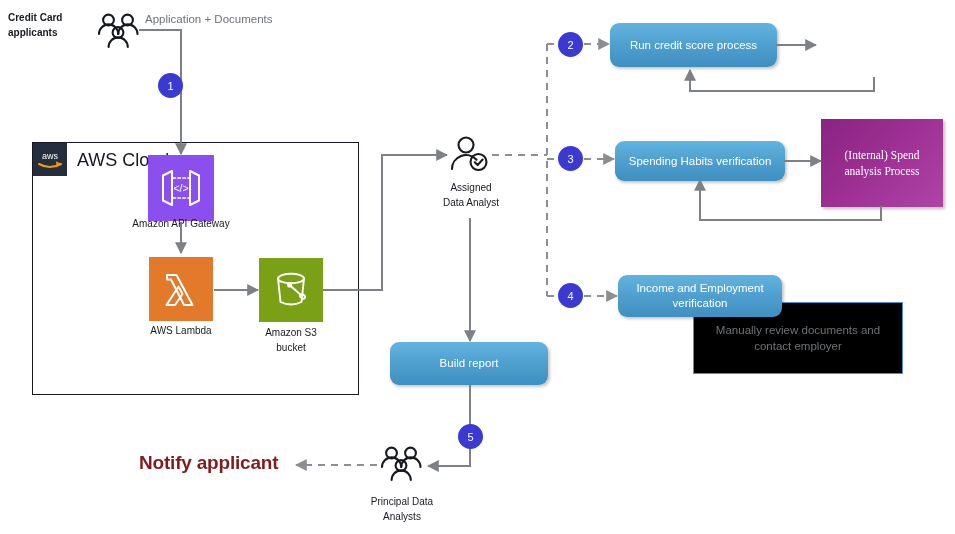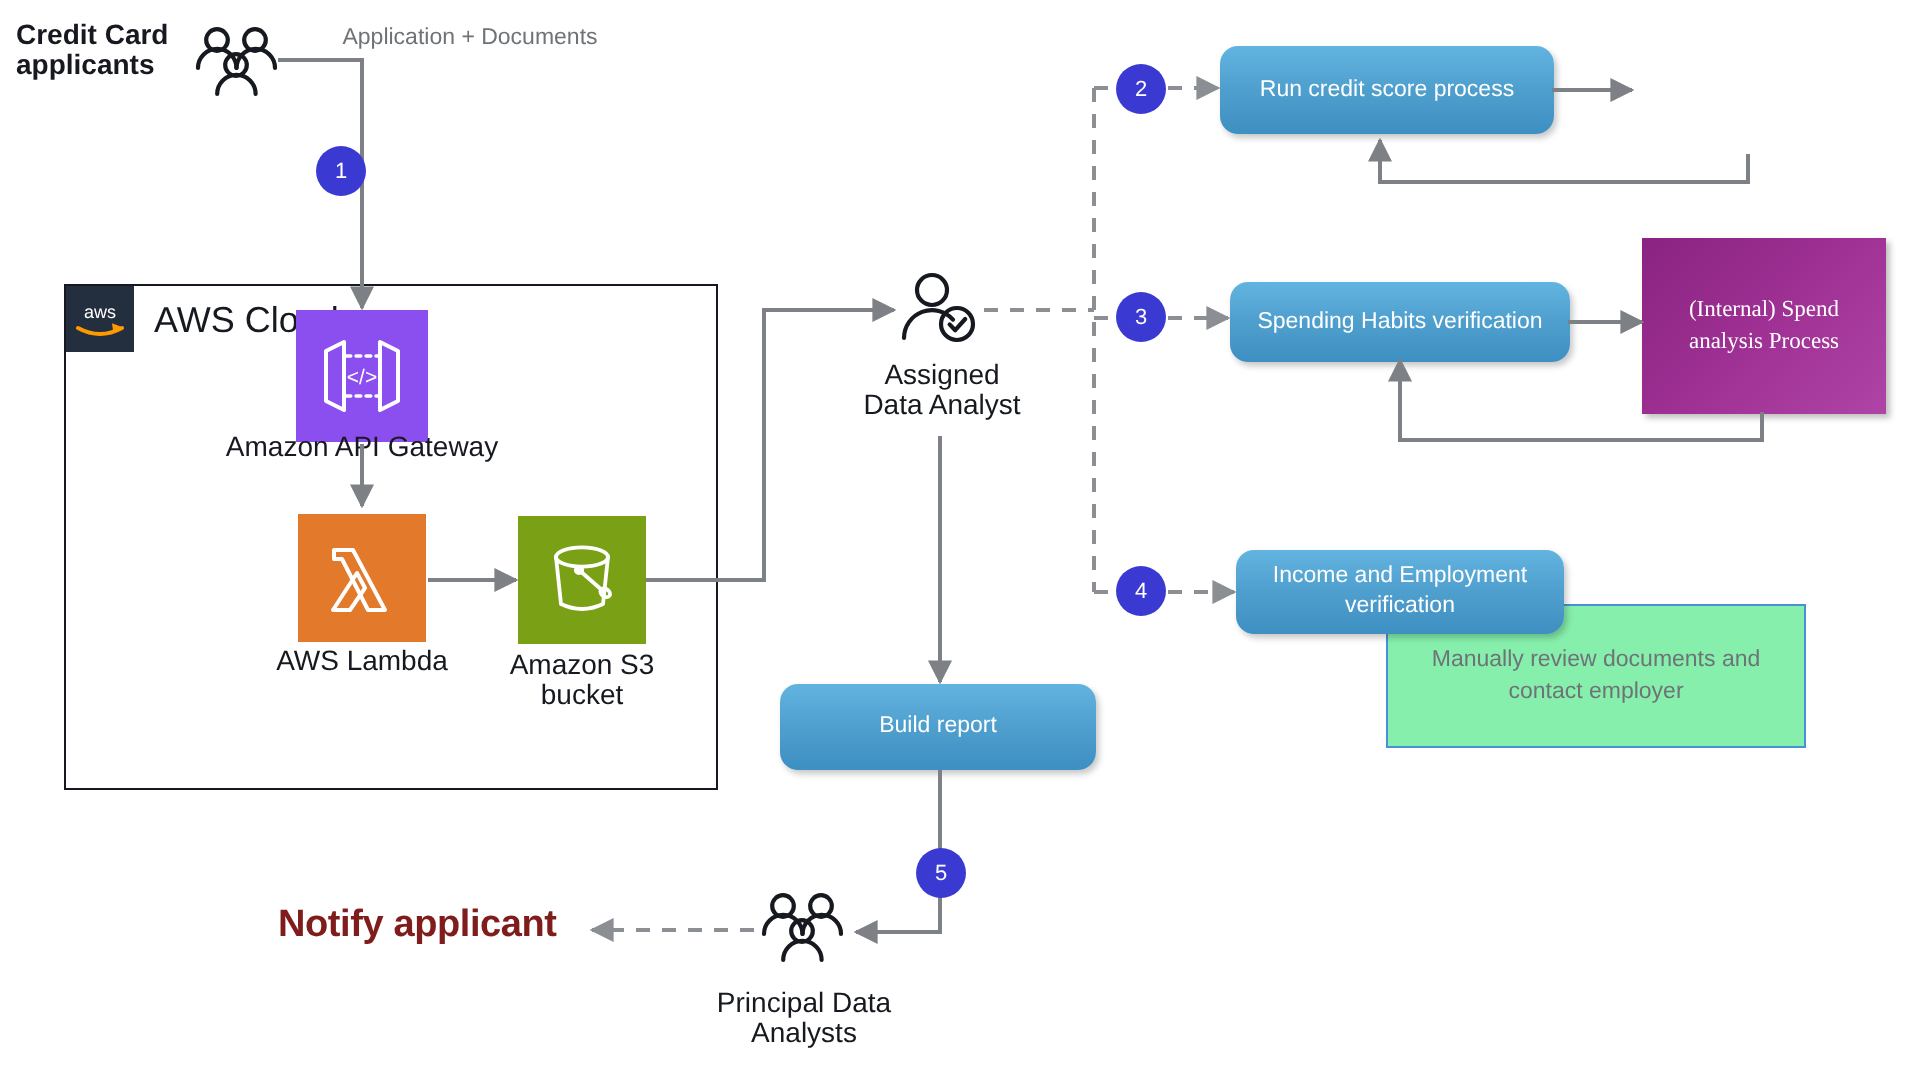--- a/index.html
+++ b/index.html
@@ -15,21 +15,21 @@
     width: 955px;
     height: 534px;
     background: #ffffff;
     overflow: hidden;
   }
 
   
   .lbl {
     position: absolute;
     font-family: "Liberation Sans", sans-serif;
-    font-size: 14px;
+    font-size: 10px;
     color: #16191f;
     line-height: 15px;
     text-align: center;
     white-space: pre-line;
   }
   .lbl-bold { font-weight: bold; }
   .lbl-left { text-align: left; }
   .lbl-muted { color: #6e7378; }
 
   .notify-text {
@@ -122,21 +122,21 @@
     text-align: center;
     line-height: 16px;
     padding: 2px 10px;
     box-shadow: 2px 2px 3px rgba(0,0,0,0.25);
     white-space: pre-line;
   }
   .callout-box {
     position: absolute;
     box-sizing: border-box;
     border: 1.6px solid #4a90d9;
-    background: #86efac;
+    background: #000000;
     color: #6e7378;
     font-size: 11.5px;
     font-family: "Liberation Sans", sans-serif;
     display: flex;
     align-items: center;
     justify-content: center;
     text-align: center;
     line-height: 16px;
     padding: 2px 12px;
     white-space: pre-line;
@@ -230,21 +230,21 @@
         <circle cx="12.5" cy="8" r="5.4"></circle>
         <path d="M 3 22 a 9.6 9.6 0 0 1 19.2 0"></path>
         <circle cx="31.5" cy="8" r="5.4"></circle>
         <path d="M 22.3 22 a 9.6 9.6 0 0 1 19.2 0"></path>
         <circle cx="22" cy="20.5" r="5.4"></circle>
         <path d="M 12.6 35 a 9.6 9.6 0 0 1 19.2 0"></path>
       </g>
     </svg>
   </div>
 
-  <div class="lbl lbl-muted lbl-left" style="left:145px; top:12px; width:180px; text-align:center; font-size:11.5px;">Application + Documents</div>
+  <div class="lbl lbl-muted lbl-left" style="left:145px; top:12px; width:180px; text-align:left; font-size:11.5px;">Application + Documents</div>
 
   <div class="step" style="left:158px; top:73px;">1</div>
 
   <div class="cloud-box" style="left:32px; top:142px; width:327px; height:253px;"></div>
 
   <div class="aws-badge" style="left:33px; top:143px; width:34px; height:33px;">
     <svg width="26" height="20" viewBox="0 0 26 20" xmlns="http://www.w3.org/2000/svg">
       <text x="13" y="9" fill="#ffffff" font-size="9" font-family="Liberation Sans, sans-serif" text-anchor="middle">aws</text>
       <path d="M 2 14 q 11 6 22 0" fill="none" stroke="#ff9900" stroke-width="2" stroke-linecap="round"></path>
       <path d="M 19 11.6 l 5 1.9 l -4.3 3.1 z" fill="#ff9900"></path>

